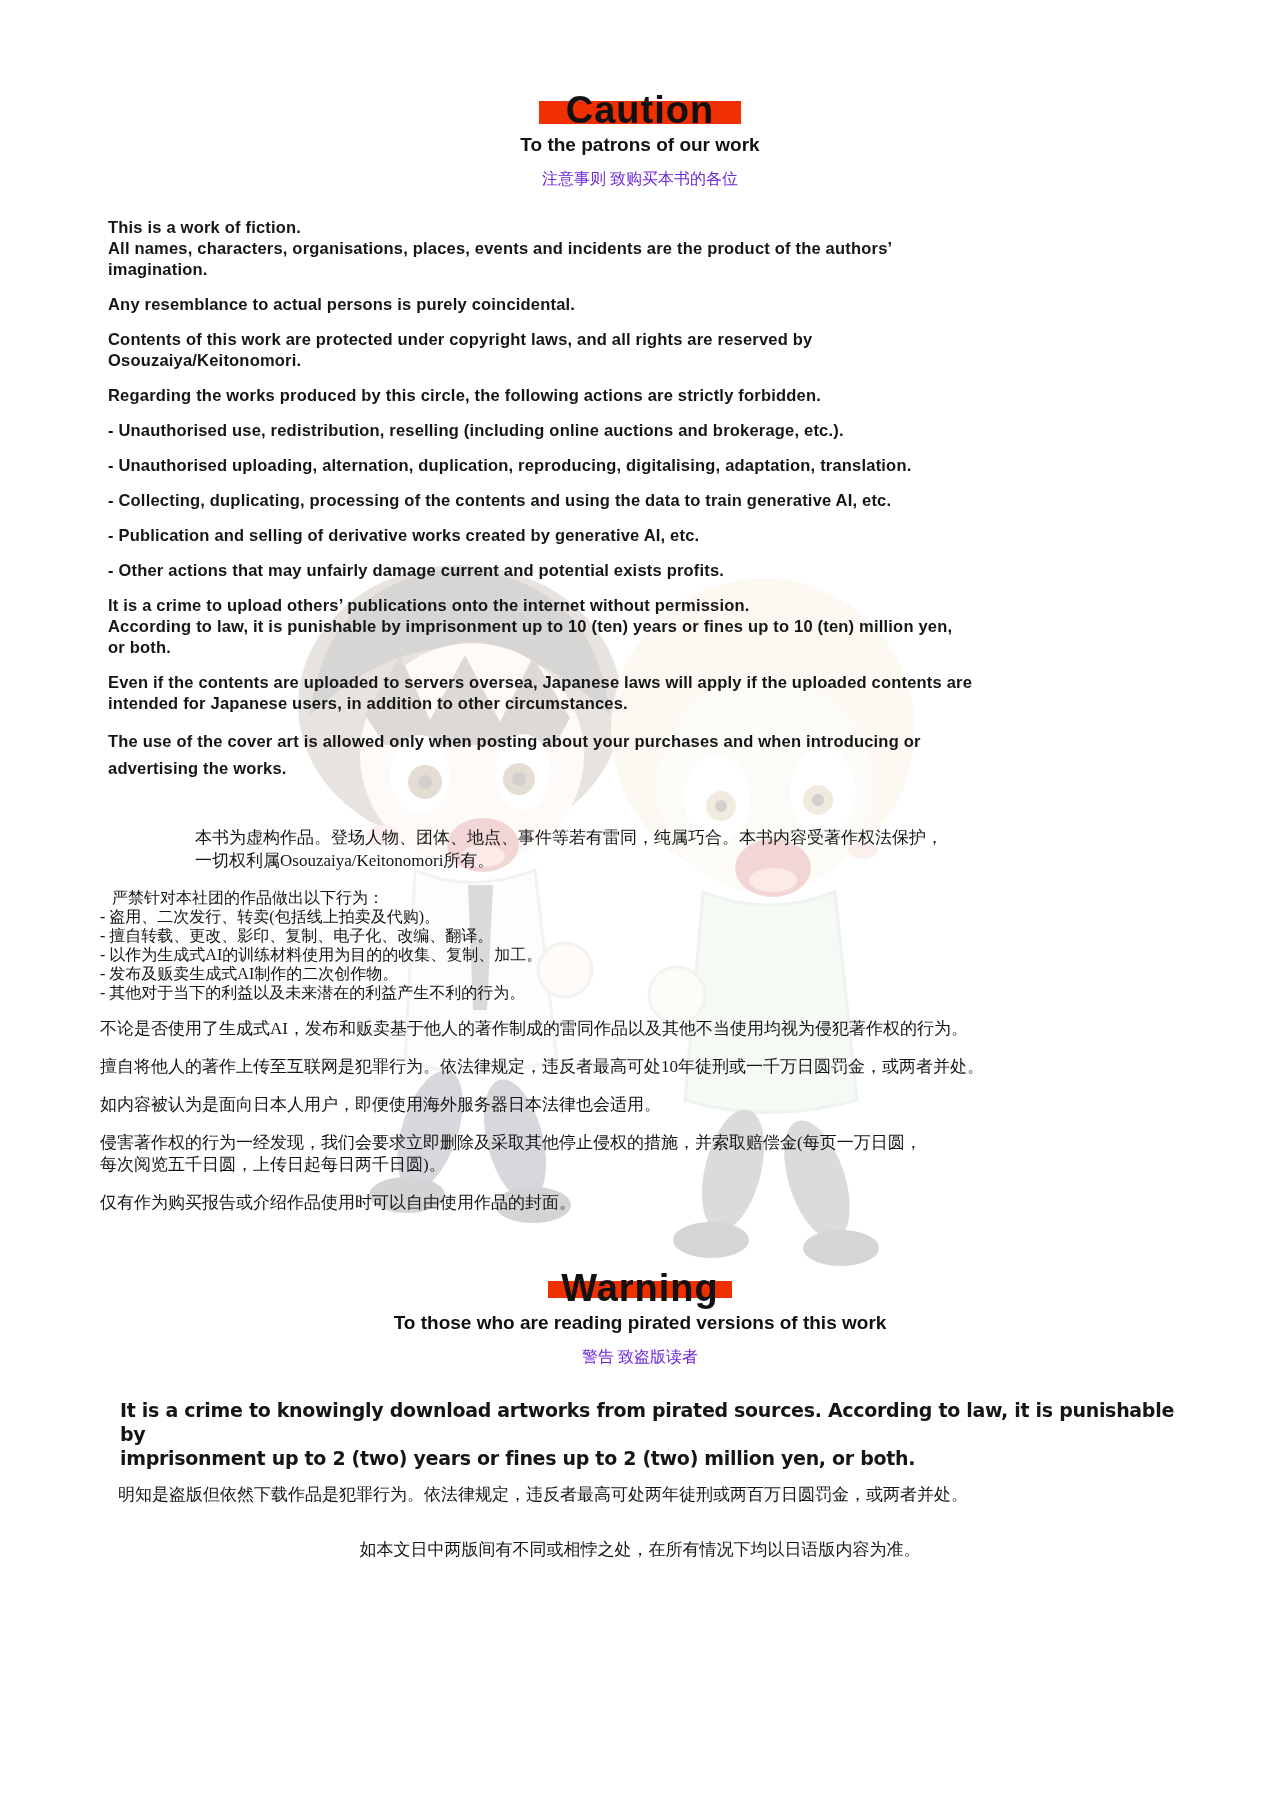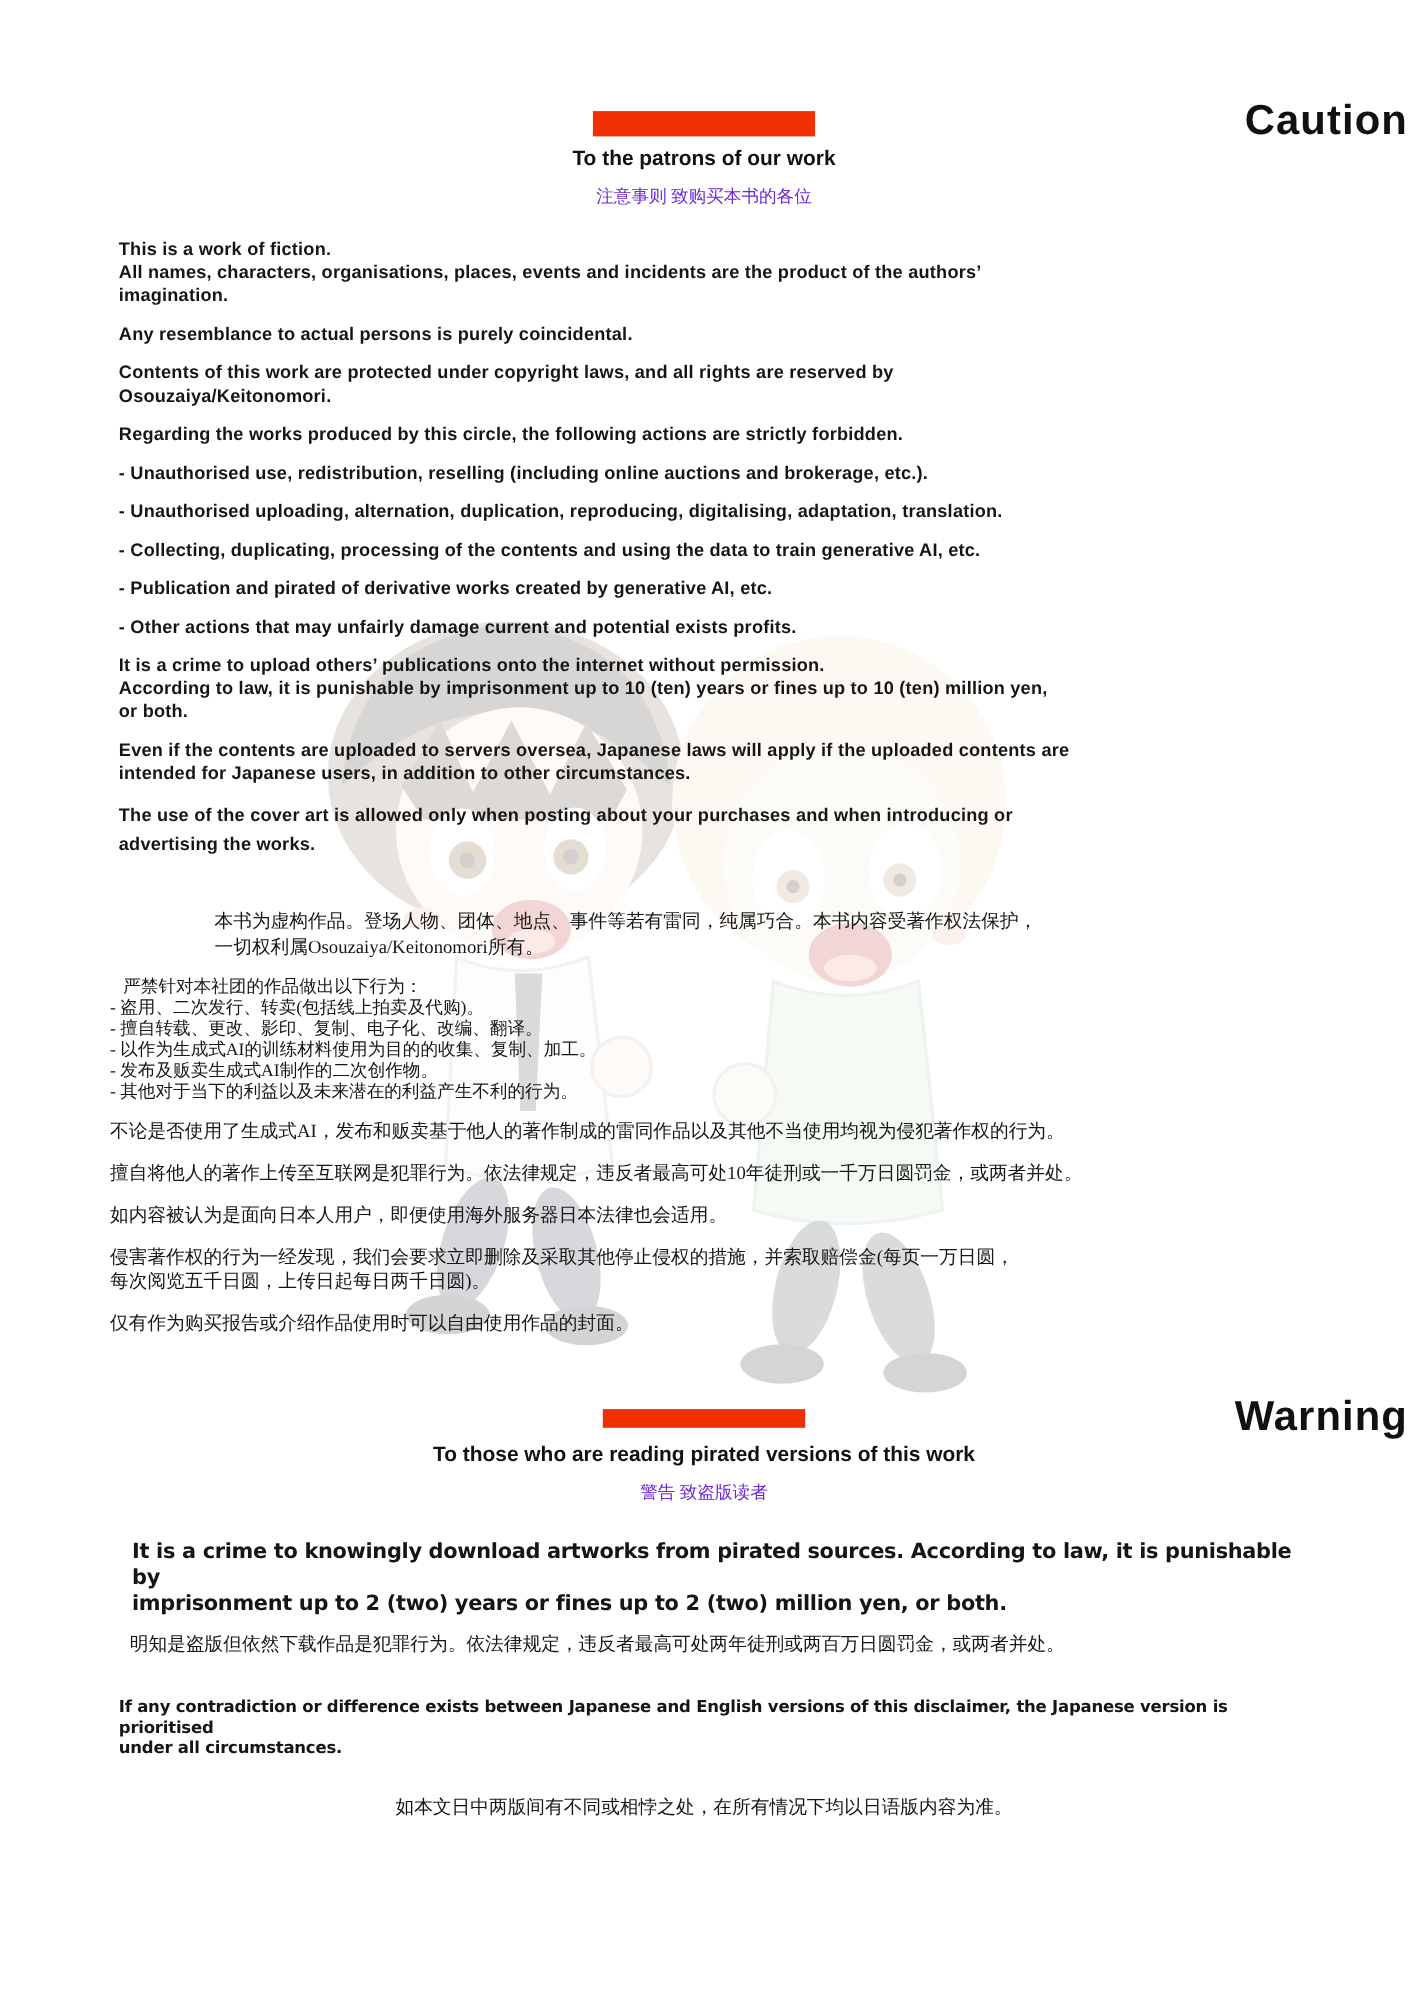--- a/index.html
+++ b/index.html
@@ -3,21 +3,21 @@
 <meta charset="utf-8">
 <style>
   html,body { margin:0; padding:0; }
   body {
     width:1280px; height:1808px; background:#ffffff; color:#151515;
     font-family:"Liberation Sans", sans-serif; position:relative; overflow:hidden;
   }
   .watermark { position:absolute; left:265px; top:540px; width:670px; height:840px; opacity:0.20; z-index:0; }
   .content { position:relative; z-index:1; }
 
-  .banner { position:relative; text-align:right; }
+  .banner { position:relative; text-align:center; }
   .banner .bar { position:absolute; left:50%; transform:translateX(-50%); background:#f03000; }
   .caution .bar { width:202px; height:23px; top:13px; }
   .warning .bar { width:184px; height:17px; top:15px; }
   .banner .ttl { position:relative; font-weight:bold; font-size:38px; line-height:44px; letter-spacing:1px; color:#111; }
   .sub-en { text-align:center; font-weight:bold; font-size:19px; margin-top:2px; color:#111; }
   .sub-zh { text-align:center; font-size:16px; margin-top:13px; font-family:"Liberation Serif", serif; color:#6d28d9; }
 
   .pad-top { height:88px; }
 
   .en-block { margin:27px 95px 0 108px; }
@@ -110,21 +110,21 @@
     <p>This is a work of fiction.
 All names, characters, organisations, places, events and incidents are the product of the authors’
 imagination.</p>
     <p>Any resemblance to actual persons is purely coincidental.</p>
     <p>Contents of this work are protected under copyright laws, and all rights are reserved by
 Osouzaiya/Keitonomori.</p>
     <p>Regarding the works produced by this circle, the following actions are strictly forbidden.</p>
     <p>- Unauthorised use, redistribution, reselling (including online auctions and brokerage, etc.).</p>
     <p>- Unauthorised uploading, alternation, duplication, reproducing, digitalising, adaptation, translation.</p>
     <p>- Collecting, duplicating, processing of the contents and using the data to train generative AI, etc.</p>
-    <p>- Publication and pirated of derivative works created by generative AI, etc.</p>
+    <p>- Publication and selling of derivative works created by generative AI, etc.</p>
     <p>- Other actions that may unfairly damage current and potential exists profits.</p>
     <p>It is a crime to upload others’ publications onto the internet without permission.
 According to law, it is punishable by imprisonment up to 10 (ten) years or fines up to 10 (ten) million yen,
 or both.</p>
     <p>Even if the contents are uploaded to servers oversea, Japanese laws will apply if the uploaded contents are
 intended for Japanese users, in addition to other circumstances.</p>
     <p class="wide">The use of the cover art is allowed only when posting about your purchases and when introducing or
 advertising the works.</p>
   </div>
 
@@ -154,17 +154,15 @@
       <div class="bar"></div>
       <div class="ttl">Warning</div>
     </div>
     <div class="sub-en">To those who are reading pirated versions of this work</div>
     <div class="sub-zh zh">警告 致盗版读者</div>
 
     <div class="warn-body-en">It is a crime to knowingly download artworks from pirated sources. According to law, it is punishable by
 imprisonment up to 2 (two) years or fines up to 2 (two) million yen, or both.</div>
     <div class="warn-body-zh zh">明知是盗版但依然下载作品是犯罪行为。依法律规定，违反者最高可处两年徒刑或两百万日圆罚金，或两者并处。</div>
 
-    <div class="note-en">If any contradiction or difference exists between Japanese and English versions of this disclaimer, the Japanese version is prioritised
-under all circumstances.</div>
     <div class="note-zh zh">如本文日中两版间有不同或相悖之处，在所有情况下均以日语版内容为准。</div>
   </div>
 </div>
 
 </body></html>

